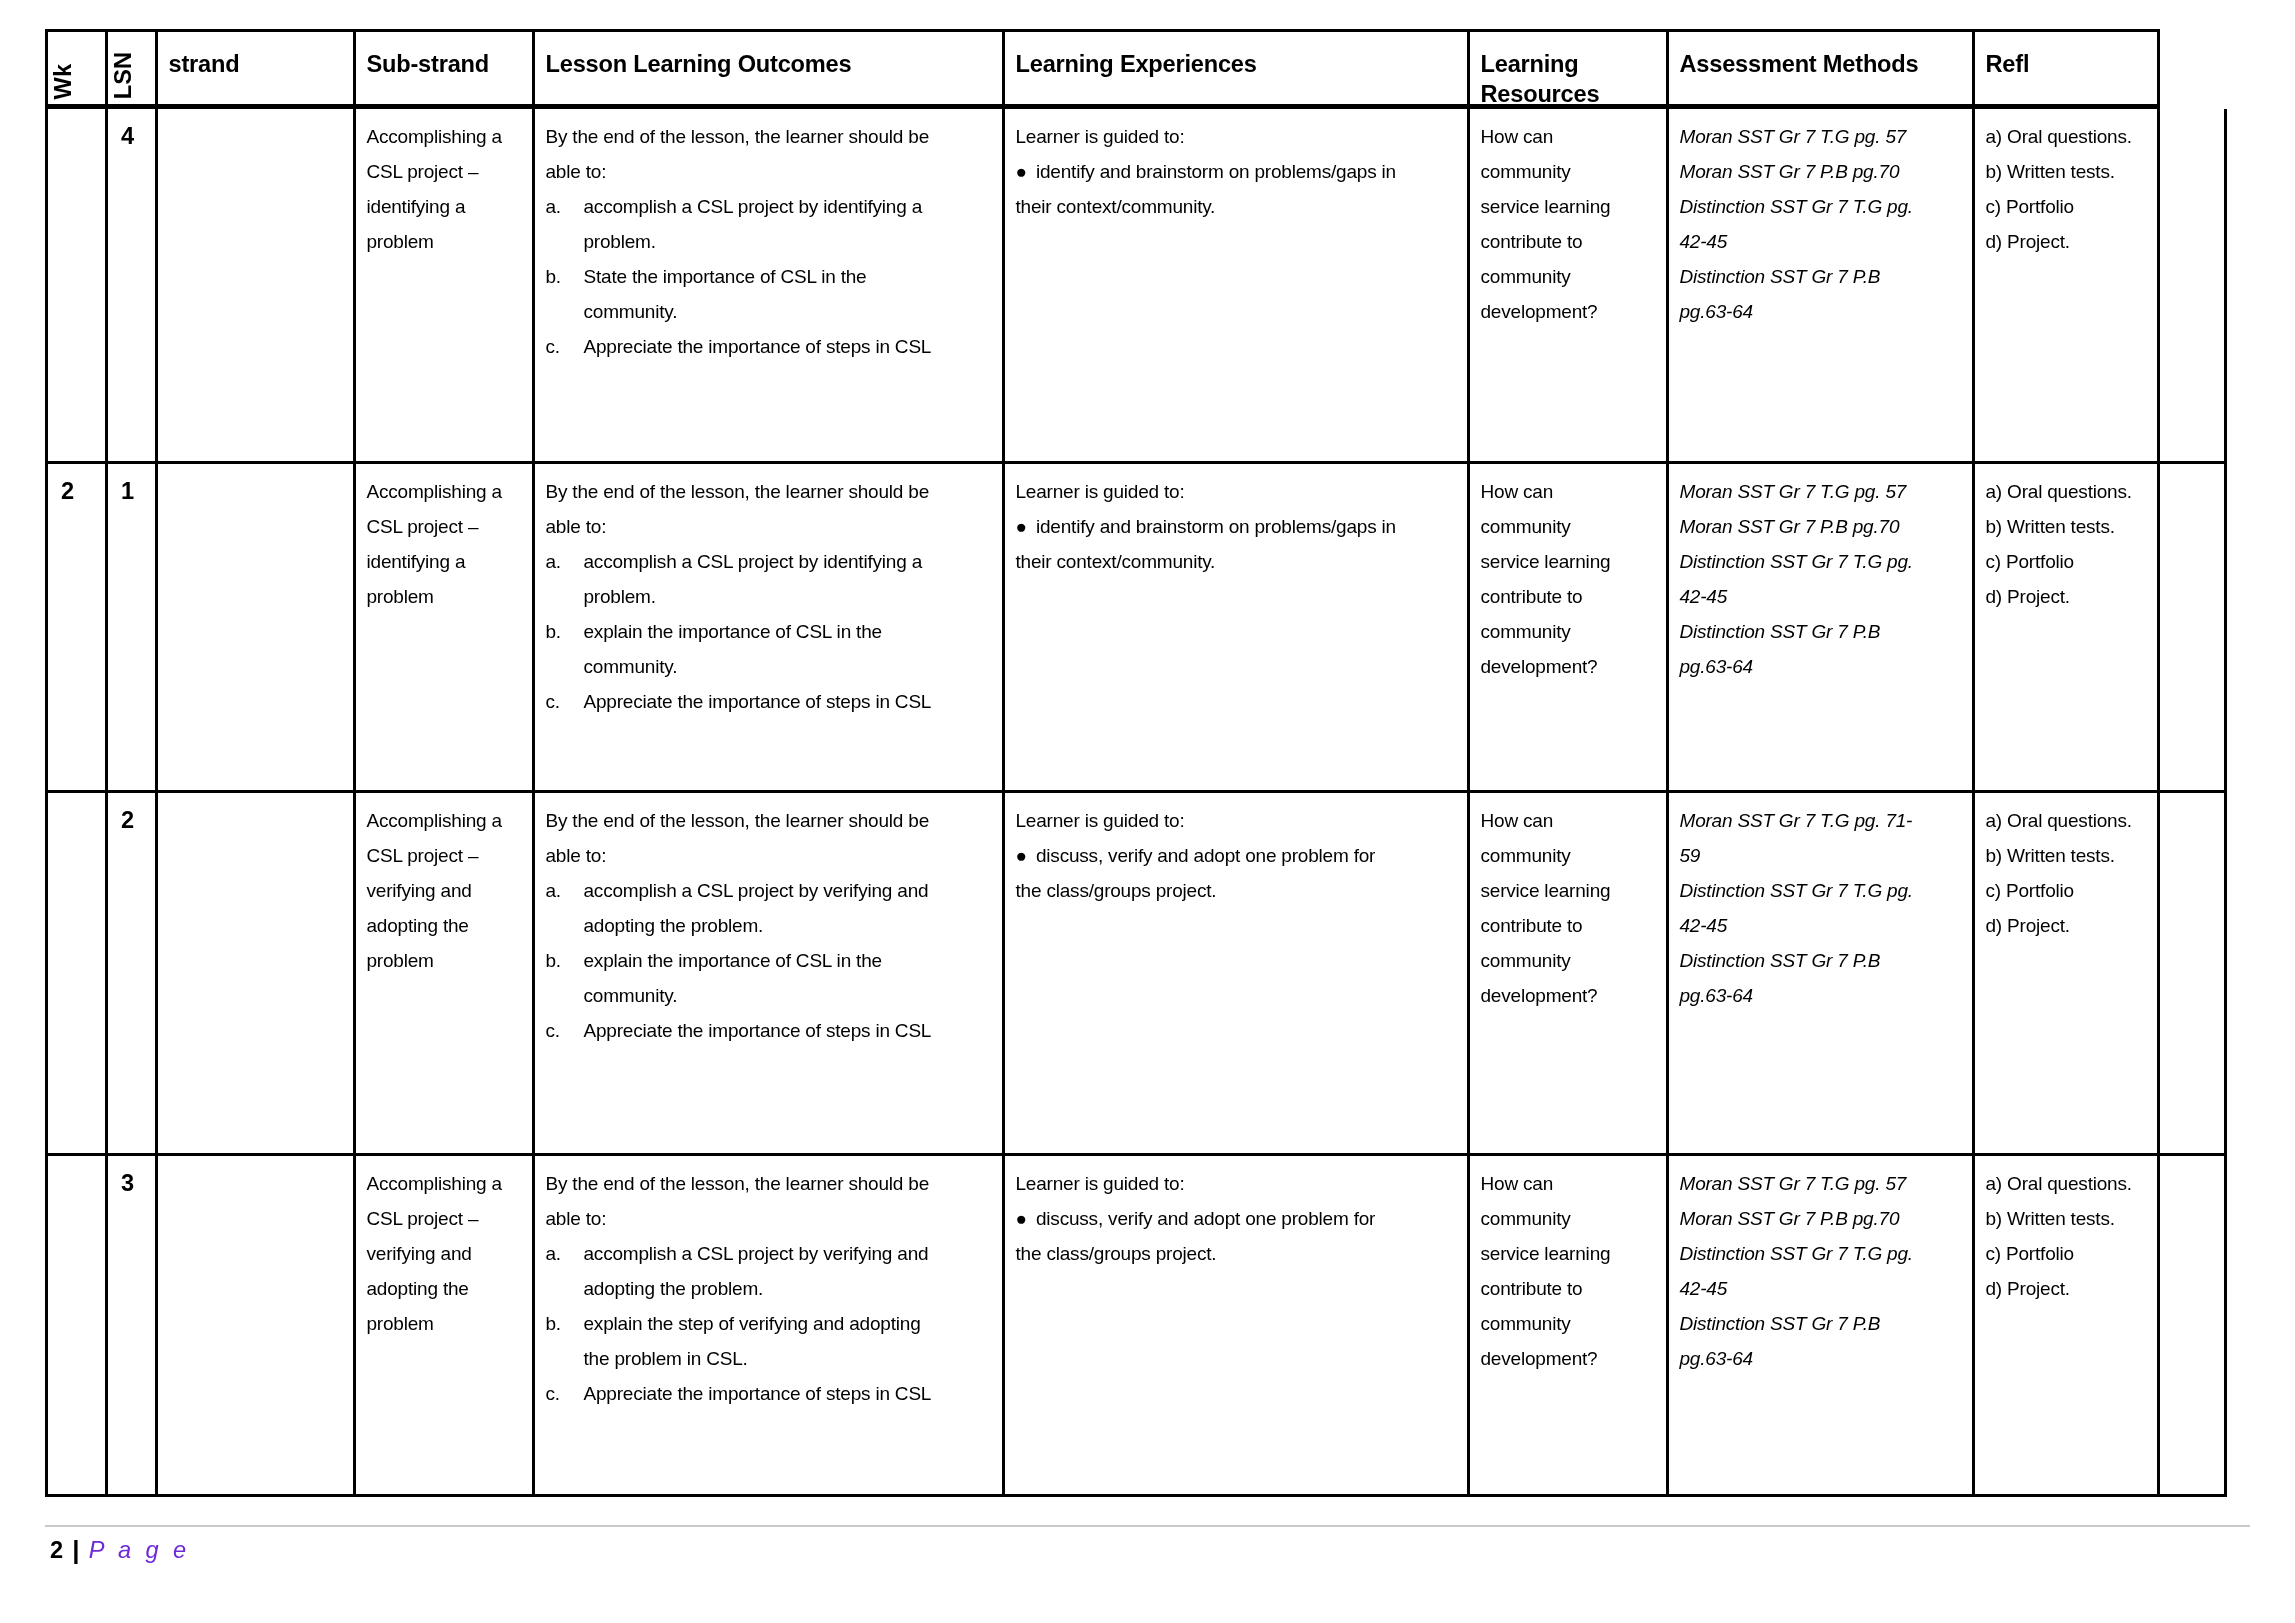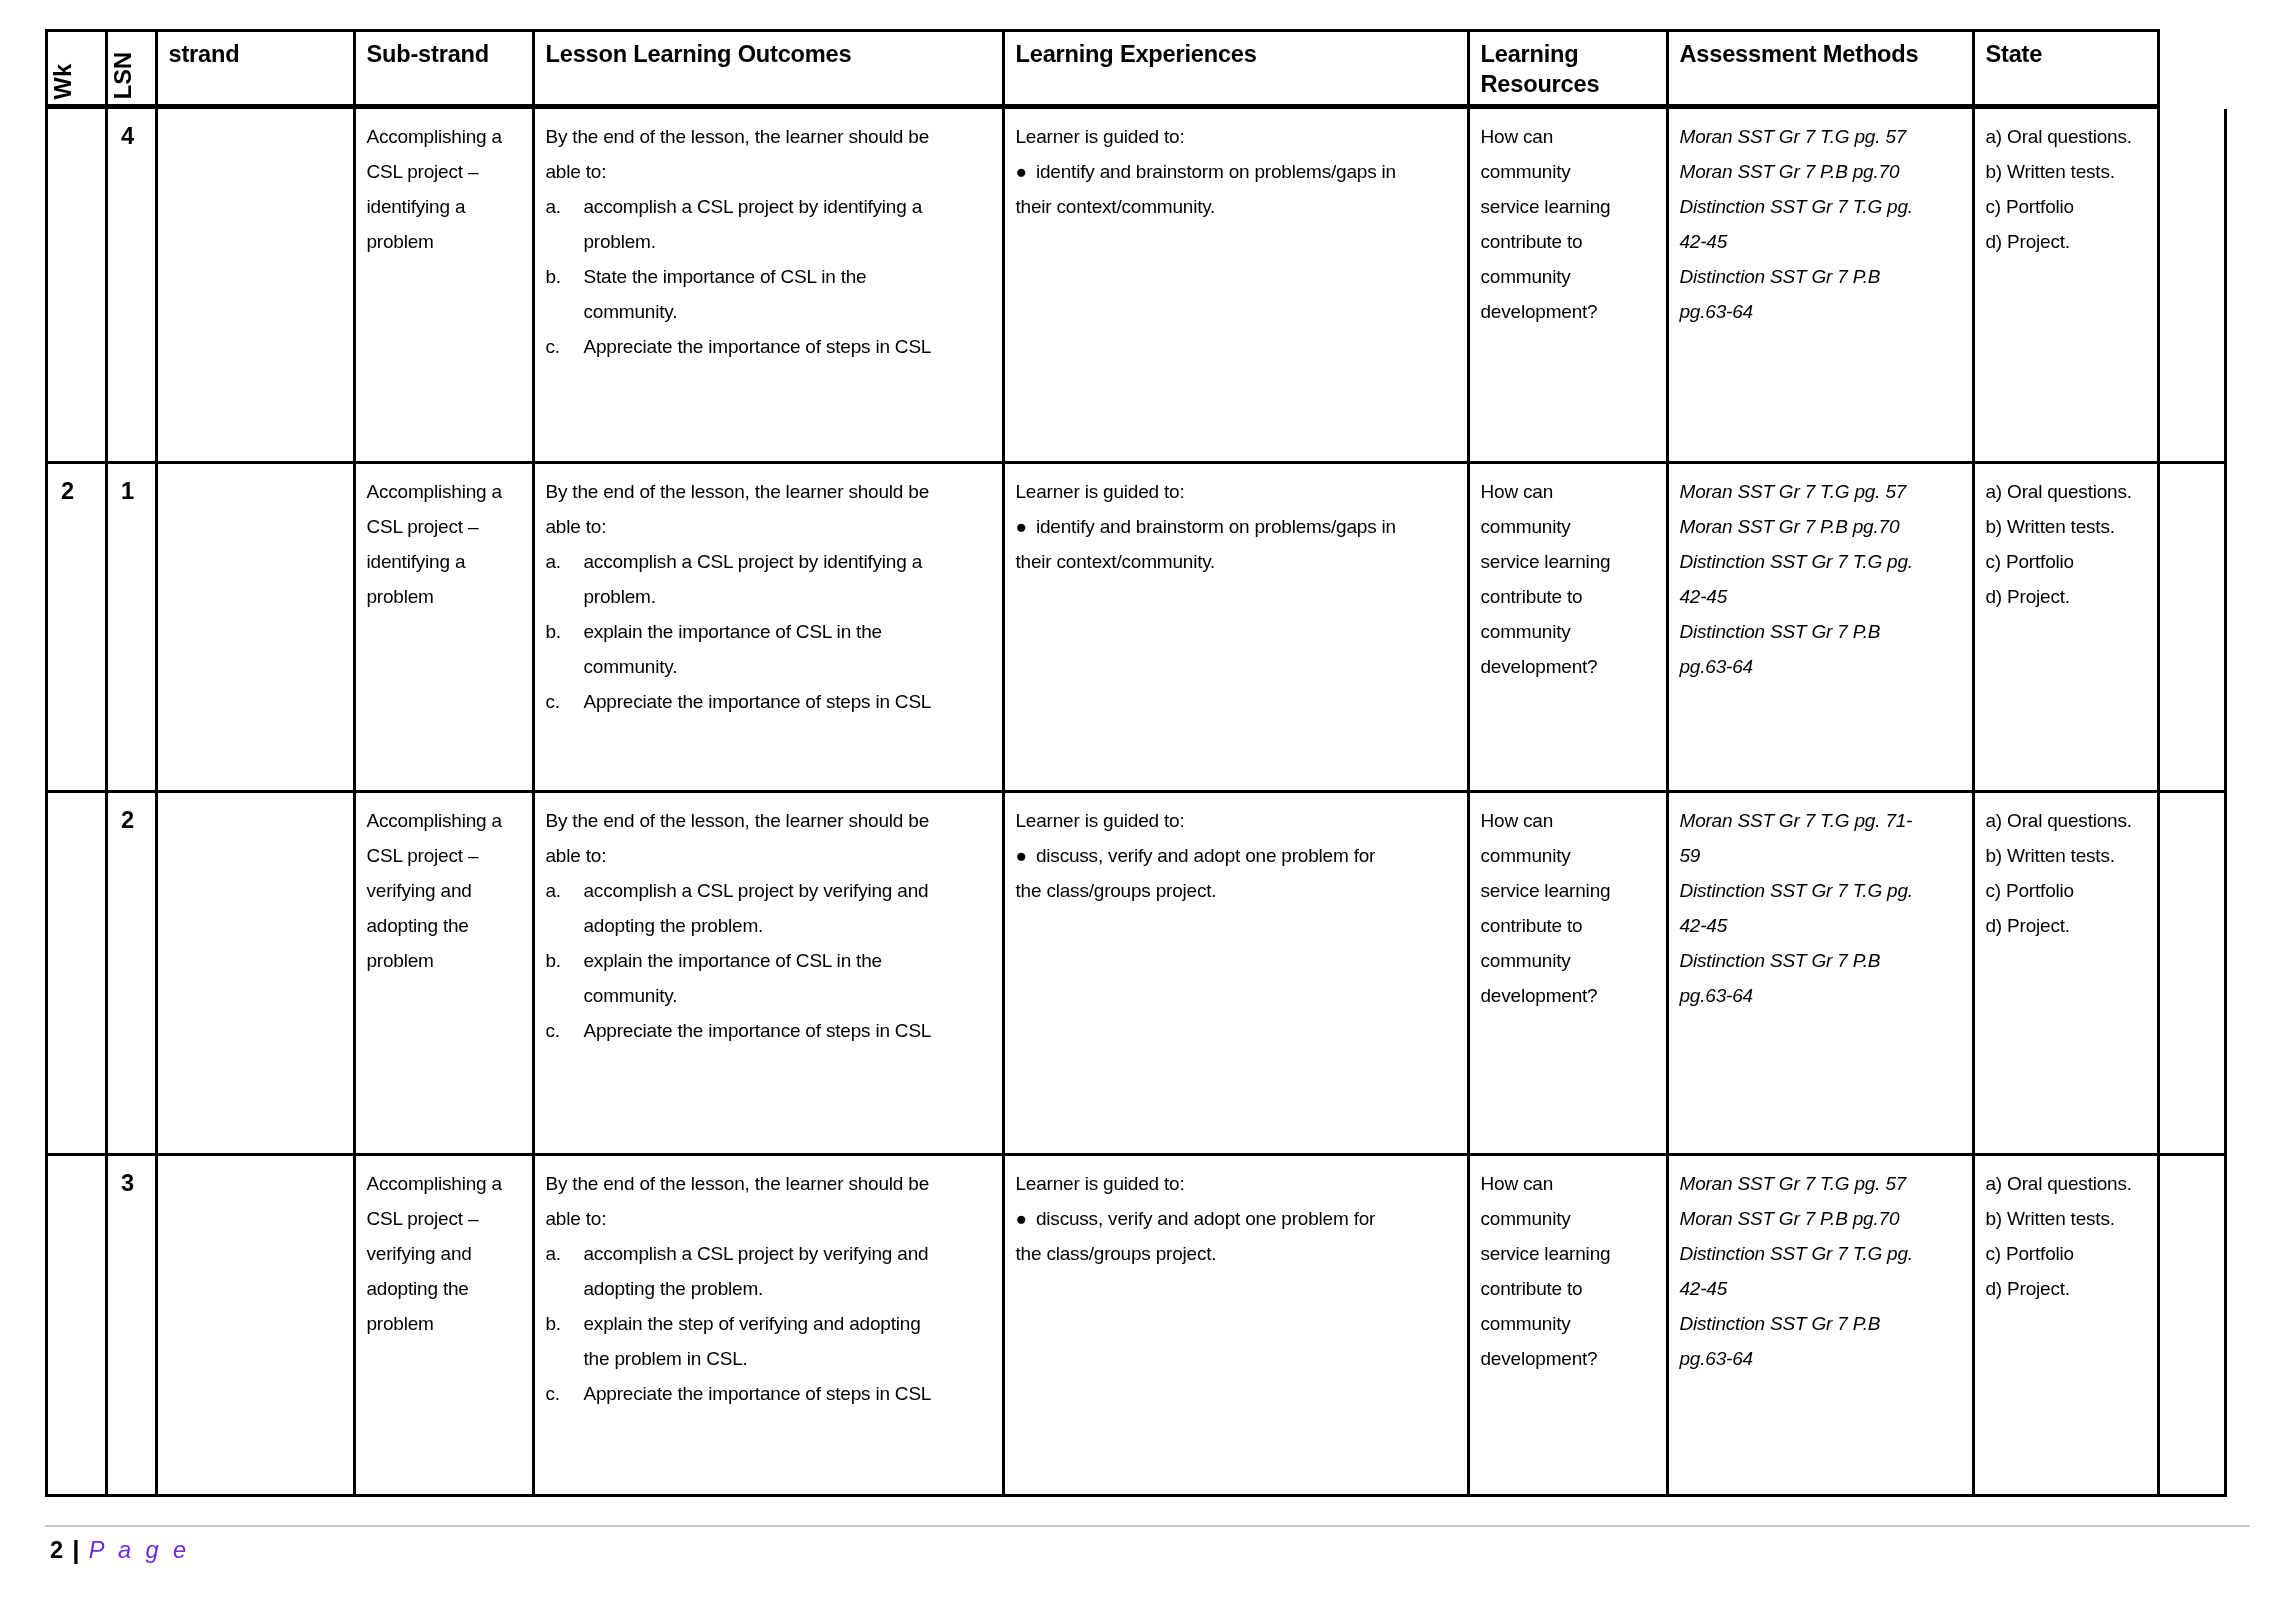--- a/index.html
+++ b/index.html
@@ -22,21 +22,21 @@
     box-sizing:border-box;
     border-right:3.3px solid #000;
     border-bottom:3.3px solid #000;
     padding:9.2px 9.2px 5.2px 10.5px;
     overflow:hidden;
     font-size:19px;
     line-height:35px;
     letter-spacing:-0.2px;
   }
   .trow .cell:first-child { border-left:3.3px solid #000; }
-  .hrow .cell { border-top:3.3px solid #000; border-bottom:5.9px solid #000; font-weight:bold; font-size:23.6px; line-height:30px; padding-top:7px; }
+  .hrow .cell { border-top:3.3px solid #000; border-bottom:5.9px solid #000; font-weight:bold; font-size:23.6px; line-height:30px; padding-top:17px; }
   .hrow { height:80px; }
   .r1 { height:355px; }
   .r2 { height:329px; }
   .r3 { height:363px; }
   .r4 { height:341px; }
   .vheader { display:flex; align-items:flex-end; justify-content:flex-start; padding:5.2px 3.9px; }
   .vheader span {
     writing-mode:vertical-rl;
     transform:rotate(180deg);
     font-weight:bold;
@@ -81,21 +81,21 @@
         </div>
       <div class="cell vheader">
           <span>LSN</span>
         </div>
       <div class="cell">strand</div>
       <div class="cell">Sub-strand</div>
       <div class="cell">Lesson Learning Outcomes</div>
       <div class="cell">Learning Experiences</div>
       <div class="cell">Learning Resources</div>
       <div class="cell">Assessment Methods</div>
-      <div class="cell">State</div>
+      <div class="cell">Refl</div>
     </div>
 
     <div class="trow r1">
       <div class="cell numcell"></div>
       <div class="cell numcell">4</div>
       <div class="cell"></div>
       <div class="cell">
         <div class="substrand-text">Accomplishing a CSL project – identifying a problem</div>
       </div>
       <div class="cell">

